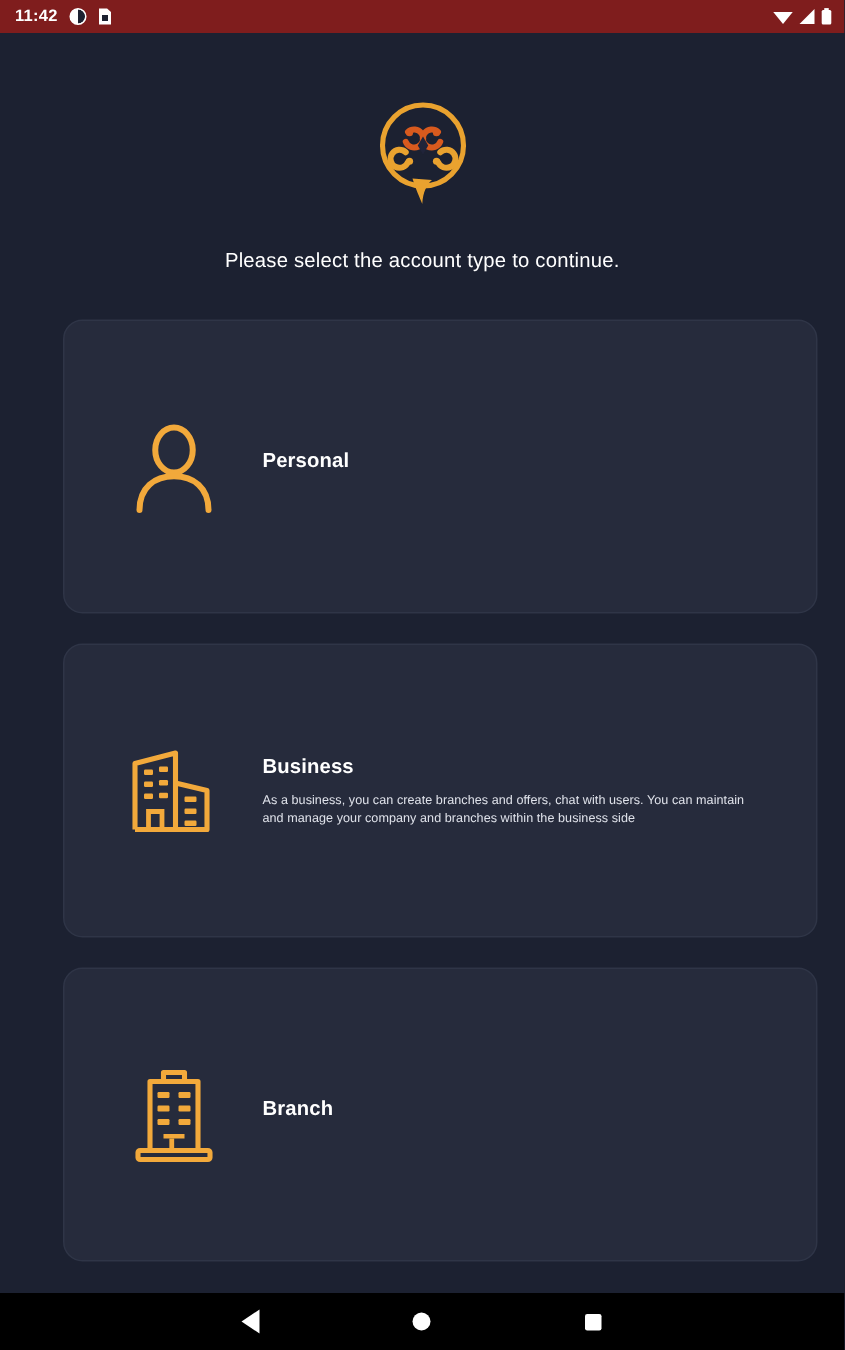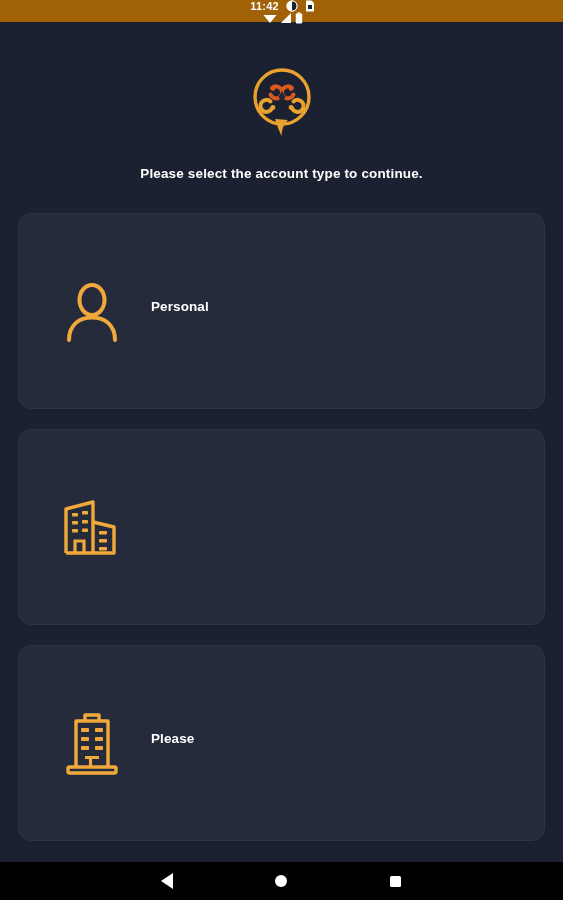--- a/index.html
+++ b/index.html
@@ -18,22 +18,21 @@
   }
 
   
   .status-bar {
     height: 22px;
     width: 100%;
     display: flex;
     align-items: center;
     justify-content: space-between;
     padding: 0 8px 0 10px;
-    background: #a16207;
-    flex-direction: column;
+    background: #7f1d1d;
   }
   .status-left {
     display: flex;
     align-items: center;
     gap: 7px;
   }
   .status-time {
     font-size: 11px;
     font-weight: bold;
     color: #ffffff;
@@ -52,32 +51,33 @@
     display: flex;
     justify-content: center;
   }
   .logo { display: block; }
 
   
   .headline {
     margin-top: 28px;
     text-align: center;
     font-size: 13.5px;
-    font-weight: bold;
+    font-weight: normal;
     color: #ffffff;
     letter-spacing: 0.15px;
   }
 
   
   .cards {
     margin-top: 32px;
     padding: 0 18px;
     display: flex;
     flex-direction: column;
     gap: 20px;
+    margin-left: 24px;
   }
 
   .card {
     background: #262b3c;
     border: 1px solid #2f3547;
     border-radius: 13px;
     height: 196px;
     display: flex;
     align-items: center;
     padding: 0 20px 0 42px;
@@ -238,20 +238,24 @@
           <rect x="20" y="23" width="6" height="3.6" rx="0.8"></rect>
           <rect x="10" y="32" width="6" height="3.6" rx="0.8"></rect>
           <rect x="20" y="31.5" width="6" height="3.6" rx="0.8"></rect>
           <rect x="37" y="34" width="8" height="3.6" rx="0.8"></rect>
           <rect x="37" y="42" width="8" height="3.6" rx="0.8"></rect>
           <rect x="37" y="50" width="8" height="3.6" rx="0.8"></rect>
         </g>
         <path d="M13 56 V44 h9 v12" fill="none" stroke="#f2a93b" stroke-width="3.2"></path>
       </svg>
     </div>
+    <div class="card-body">
+      <div class="card-title">Business</div>
+      <div class="card-desc">As a business, you can create branches and offers, chat with users. You can maintain and manage your company and branches within the business side</div>
+    </div>
   </div>
 
   <div class="card">
     <div class="card-icon">
       <svg width="58" height="64" viewBox="0 0 58 64">
         <g fill="none" stroke="#f2a93b" stroke-width="3.4" stroke-linejoin="round">
           <path d="M13 56 V10 h32 v46"></path>
           <path d="M22 10 V4 h14 v6"></path>
           <rect x="5" y="56" width="48" height="6" rx="1.4"></rect>
         </g>
@@ -261,21 +265,21 @@
           <rect x="18" y="26" width="8" height="4" rx="0.8"></rect>
           <rect x="32" y="26" width="8" height="4" rx="0.8"></rect>
           <rect x="18" y="35" width="8" height="4" rx="0.8"></rect>
           <rect x="32" y="35" width="8" height="4" rx="0.8"></rect>
         </g>
         <path d="M22 48 h14 v-3 h-14 z" fill="#f2a93b"></path>
         <path d="M27.5 48 V56" fill="none" stroke="#f2a93b" stroke-width="3.2"></path>
       </svg>
     </div>
     <div class="card-body">
-      <div class="card-title">Please</div>
+      <div class="card-title">Branch</div>
     </div>
   </div>
 
 </div>
 
 <div class="nav-bar">
   <div class="nav-btn">
     <span class="nav-back"></span>
   </div>
   <div class="nav-btn">

